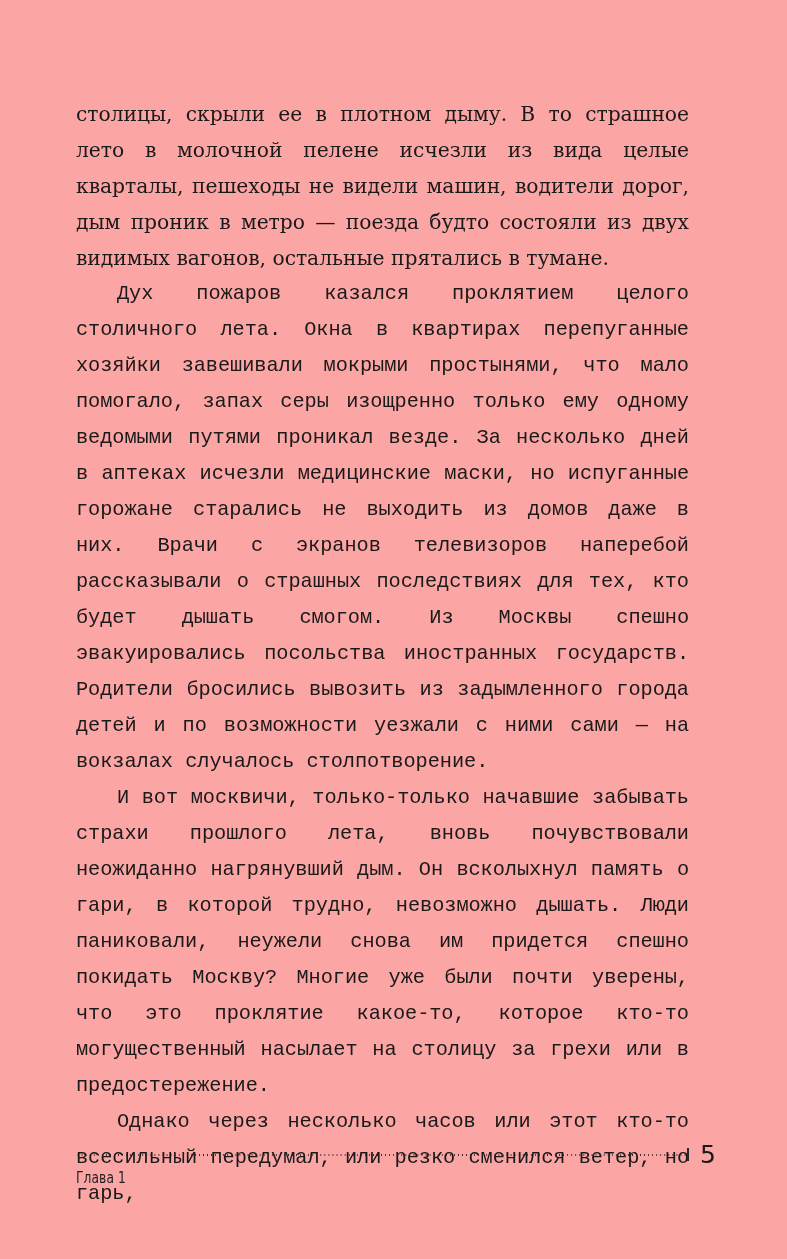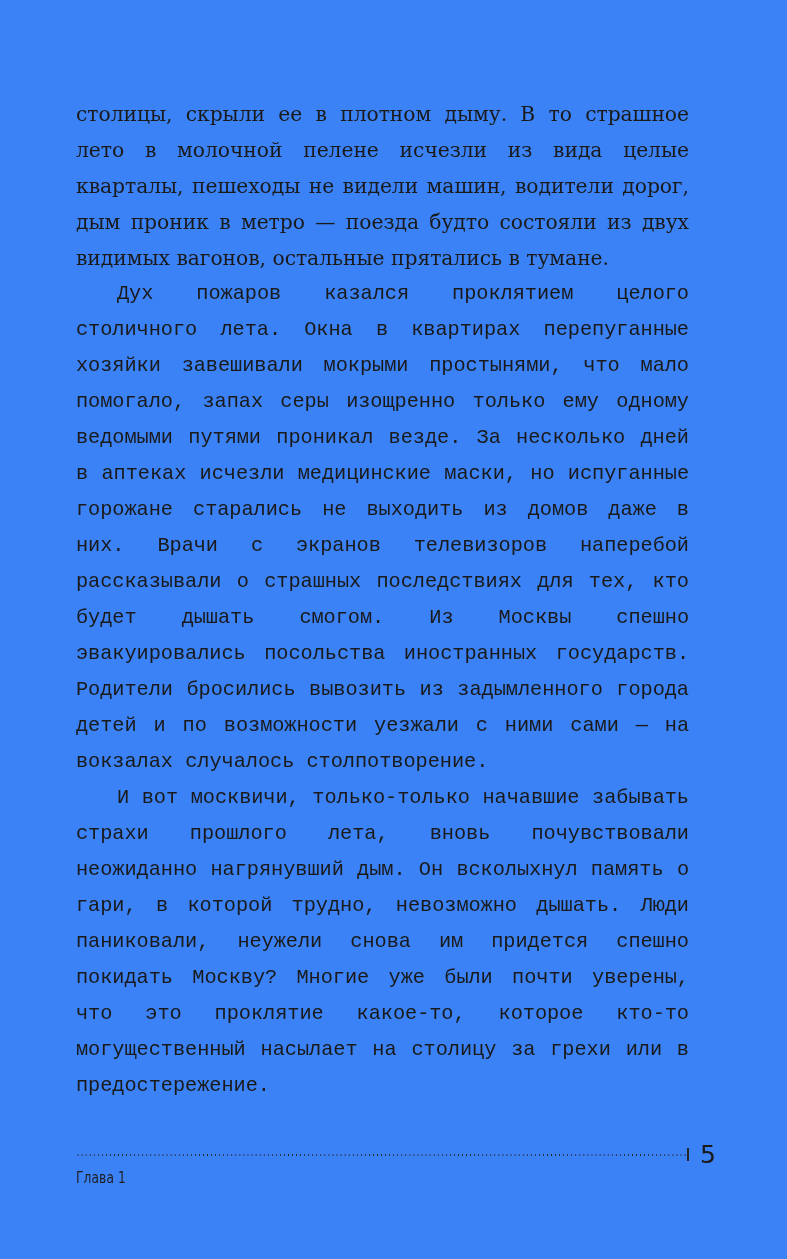--- a/index.html
+++ b/index.html
@@ -5,21 +5,21 @@
 <style>
   html, body {
     margin: 0;
     padding: 0;
     background: #ffffff;
   }
   .page {
     position: relative;
     width: 787px;
     height: 1259px;
-    background: #3b82f6;
+    background: #fca5a5;
     overflow: hidden;
     font-family: "DejaVu Serif", "Liberation Serif", serif;
   }
 
   
   .textblock {
     position: absolute;
     left: 76px;
     top: 96px;
     width: 613px;
@@ -98,20 +98,21 @@
 </style>
 </head>
 <body>
 
 <div class="page">
 
   <div class="textblock">
     <p class="para">столицы, скрыли ее в плотном дыму. В то страшное лето в молочной пелене исчезли из вида целые кварталы, пешеходы не видели машин, водители дорог, дым про­ник в метро — поезда будто состояли из двух видимых вагонов, остальные прятались в тумане.</p>
     <p class="para indent">Дух пожаров казался проклятием целого столичного лета. Окна в квартирах перепуганные хозяйки завеши­вали мокрыми простынями, что мало помогало, запах серы изощренно только ему одному ведомыми путями проникал везде. За несколько дней в аптеках исчезли ме­дицинские маски, но испуганные горожане старались не выходить из домов даже в них. Врачи с экранов телеви­зоров наперебой рассказывали о страшных последствиях для тех, кто будет дышать смогом. Из Москвы спешно эвакуировались посольства иностранных государств. Родители бросились вывозить из задымленного горо­да детей и по возможности уезжали с ними сами — на вокзалах случалось столпотворение.</p>
     <p class="para indent">И вот москвичи, только-только начавшие забывать страхи прошлого лета, вновь почувствовали неожиданно нагрянувший дым. Он всколыхнул память о гари, в ко­торой трудно, невозможно дышать. Люди паниковали, неужели снова им придется спешно покидать Москву? Многие уже были почти уверены, что это проклятие какое-то, которое кто-то могущественный насылает на столицу за грехи или в предостережение.</p>
+    <p class="para indent">Однако через несколько часов или этот кто-то все­сильный передумал, или резко сменился ветер, но гарь,</p>
   </div>
 
   <div class="footer">
     <div class="rule-row">
       <div class="dotted-rule"></div>
       <div class="rule-tick"></div>
       <div class="page-number">5</div>
     </div>
     <div class="running-foot">Глава 1</div>
   </div>

